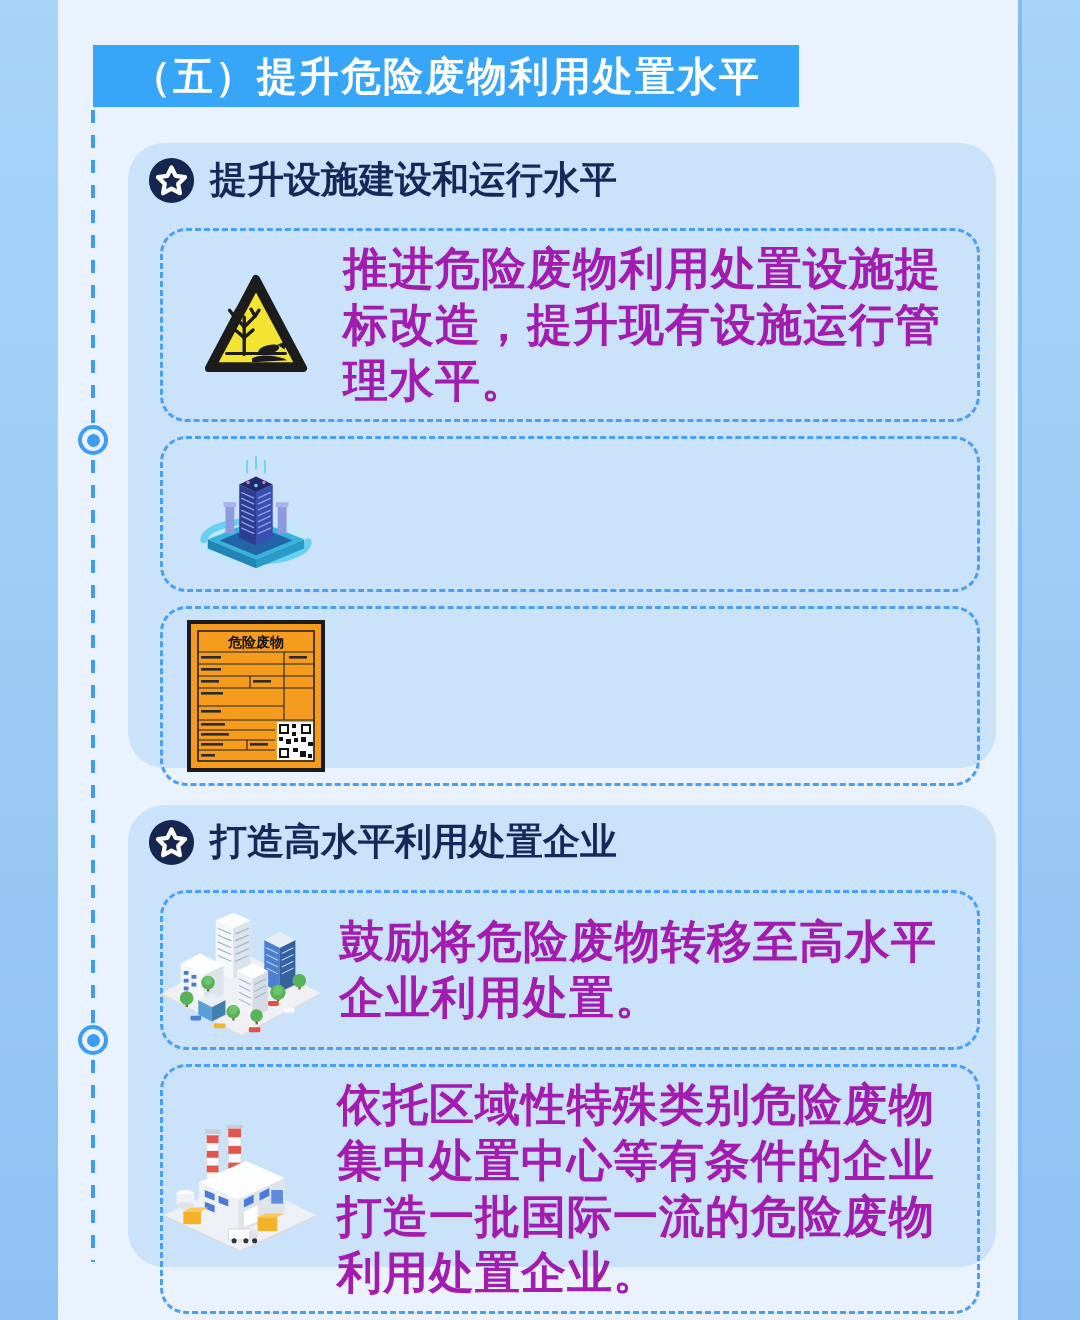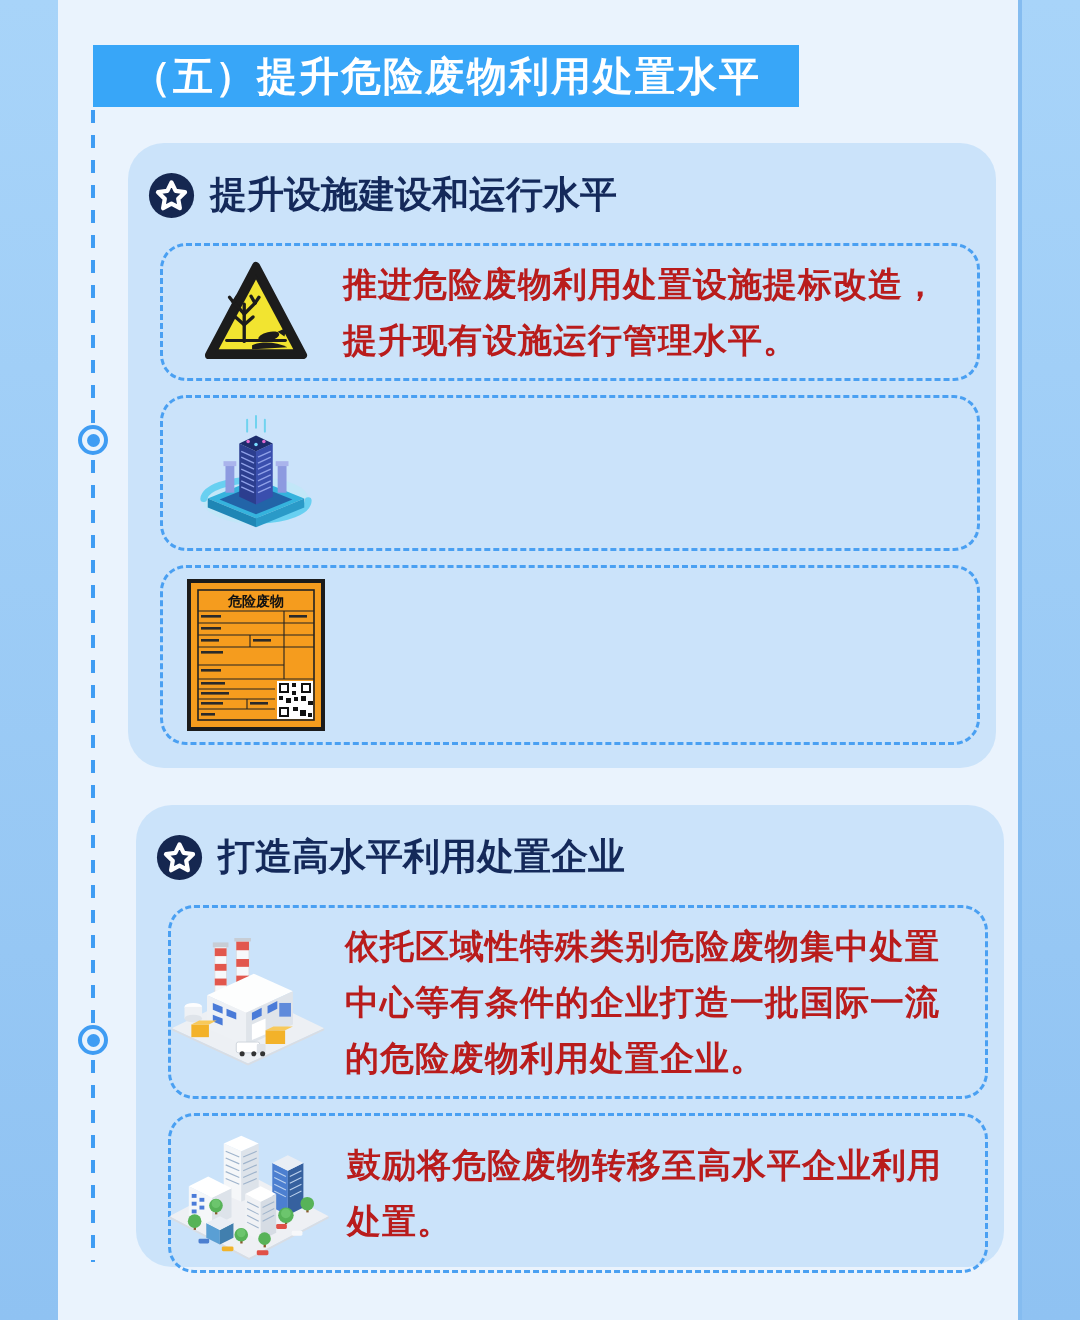--- a/index.html
+++ b/index.html
@@ -28,33 +28,33 @@
   .node::after{
     content:"";position:absolute;left:50%;top:50%;width:13px;height:13px;
     margin:-6.5px 0 0 -6.5px;background:#3f9cf3;border-radius:50%;
   }
   .node-1{top:425px;}
   .node-2{top:1025px;}
   .card{
     position:absolute;left:128px;width:868px;background:#cbe3fa;border-radius:36px;
   }
   .card-1{top:143px;height:625px;}
-  .card-2{top:805px;height:462px;margin-left:8px;}
-  .sec-head{display:flex;align-items:center;gap:15px;padding:27px 0 0 20px;}
+  .card-2{top:805px;height:462px;}
+  .sec-head{display:flex;align-items:center;gap:15px;padding:12px 0 0 20px;}
   .star-badge{width:47px;height:47px;flex:0 0 auto;}
   .sec-title{font-size:37px;font-weight:bold;color:#14295a;}
   .boxes{margin:23px 16px 0 32px;display:flex;flex-direction:column;gap:14px;}
   .ibox{
     box-sizing:border-box;border:3px dashed #4aa0f2;border-radius:26px;
     display:flex;align-items:center;padding:10px 18px;background:transparent;
   }
   .icon-cell{flex:0 0 150px;display:flex;justify-content:center;}
   .icon-cell.pop{flex-basis:170px;margin-left:-26px;}
   .txt{
-    flex:1;font-size:34px;line-height:56px;color:#b91c1c;font-weight:600;
+    flex:1;font-size:45px;line-height:56px;color:#a21caf;font-weight:600;
     padding-left:12px;letter-spacing:1px;
   }
   .h138{min-height:138px}.h134{min-height:134px}.h180{min-height:180px}
   .h182{min-height:182px}.h132{min-height:132px}
 </style>
 </head>
 <body>
 
 <div class="strip strip-left"></div>
 <div class="strip strip-right"></div>
@@ -195,20 +195,93 @@
 <div class="card card-2">
   <div class="sec-head">
     <svg class="star-badge" viewBox="0 0 100 100">
       <circle cx="50" cy="50" r="48" fill="#152750"></circle>
       <path d="M50 22 L58.8 40.2 L78.8 43 L64.3 57.2 L67.8 77 L50 67.4 L32.2 77 L35.7 57.2 L21.2 43 L41.2 40.2 Z" fill="#152750" stroke="#ffffff" stroke-width="9" stroke-linejoin="round"></path>
     </svg>
     <span class="sec-title">打造高水平利用处置企业</span>
   </div>
 
   <div class="boxes">
+
+    <div class="ibox h132">
+      <span class="icon-cell pop">
+        <svg width="172" height="134" viewBox="0 0 176 138">
+          <polygon points="88,50 170,93 88,136 6,93" fill="#eef0f4"></polygon>
+          <polygon points="6,93 88,136 88,138 6,95" fill="#d8dde4"></polygon>
+          <polygon points="88,136 170,93 170,95 88,138" fill="#d8dde4"></polygon>
+
+          <polygon points="62,18 80,26 80,78 62,70" fill="#f5f7f9"></polygon>
+          <polygon points="80,26 98,18 98,70 80,78" fill="#dde3ea"></polygon>
+          <polygon points="62,18 80,10 98,18 80,26" fill="#ffffff"></polygon>
+          <g stroke="#9fb4cc" stroke-width="1.2">
+              <path d="M64 26 L78 32 M64 33 L78 39 M64 40 L78 46 M64 47 L78 53 M64 54 L78 60 M82 32 L96 26 M82 39 L96 33 M82 46 L96 40 M82 53 L96 47 M82 60 L96 54"></path>
+            </g>
+
+          <polygon points="112,38 128,46 128,92 112,84" fill="#4c7fd0"></polygon>
+          <polygon points="128,46 144,38 144,84 128,92" fill="#36619f"></polygon>
+          <polygon points="112,38 128,30 144,38 128,46" fill="#e9eef5"></polygon>
+          <g stroke="#bcd2ee" stroke-width="1.1">
+              <path d="M114 46 L126 52 M114 53 L126 59 M114 60 L126 66 M114 67 L126 73 M130 52 L142 46 M130 59 L142 53 M130 66 L142 60 M130 73 L142 67"></path>
+            </g>
+
+          <polygon points="26,62 50,74 50,104 26,92" fill="#f5f7f9"></polygon>
+          <polygon points="50,74 70,64 70,94 50,104" fill="#dde3ea"></polygon>
+          <polygon points="26,62 46,52 70,64 50,74" fill="#ffffff"></polygon>
+          <g fill="#4a7bd8">
+              <rect x="29" y="70" width="5" height="4"></rect>
+              <rect x="37" y="74" width="5" height="4"></rect>
+              <rect x="29" y="78" width="5" height="4"></rect>
+              <rect x="37" y="82" width="5" height="4"></rect>
+              <rect x="29" y="86" width="5" height="4"></rect>
+            </g>
+
+          <polygon points="84,70 100,78 100,118 84,110" fill="#f0f2f5"></polygon>
+          <polygon points="100,78 116,70 116,110 100,118" fill="#d6dce4"></polygon>
+          <polygon points="84,70 100,62 116,70 100,78" fill="#ffffff"></polygon>
+          <g stroke="#9fb4cc" stroke-width="1.1">
+              <path d="M86 78 L98 84 M86 85 L98 91 M86 92 L98 98 M86 99 L98 105 M102 84 L114 78 M102 91 L114 85 M102 98 L114 92"></path>
+            </g>
+
+          <polygon points="44,100 58,107 58,122 44,115" fill="#5a9fd4"></polygon>
+          <polygon points="58,107 72,100 72,115 58,122" fill="#417fae"></polygon>
+          <polygon points="44,100 58,93 72,100 58,107" fill="#e9eef5"></polygon>
+
+          <g>
+            <rect x="53" y="86" width="2.4" height="5" fill="#8a5a2b"></rect>
+              <circle cx="54" cy="82" r="7" fill="#57b358"></circle>
+              <circle cx="54" cy="80" r="4.5" fill="#6cc56d"></circle>
+            <rect x="125" y="96" width="2.4" height="5" fill="#8a5a2b"></rect>
+              <circle cx="126" cy="92" r="8" fill="#57b358"></circle>
+              <circle cx="126" cy="90" r="5" fill="#6cc56d"></circle>
+            <rect x="147" y="84" width="2.4" height="5" fill="#8a5a2b"></rect>
+              <circle cx="148" cy="80" r="7" fill="#57b358"></circle>
+            <rect x="31" y="102" width="2.4" height="5" fill="#8a5a2b"></rect>
+              <circle cx="32" cy="98" r="7" fill="#57b358"></circle>
+            <rect x="79" y="116" width="2.4" height="5" fill="#8a5a2b"></rect>
+              <circle cx="80" cy="112" r="7" fill="#57b358"></circle>
+              <circle cx="80" cy="110" r="4.5" fill="#6cc56d"></circle>
+            <rect x="103" y="120" width="2.4" height="5" fill="#8a5a2b"></rect>
+              <circle cx="104" cy="116" r="6.5" fill="#57b358"></circle>
+          </g>
+
+          <g>
+            <rect x="116" y="101" width="11" height="5" rx="1.5" fill="#e05047"></rect>
+            <rect x="60" y="124" width="12" height="5" rx="1.5" fill="#f1b32a"></rect>
+            <rect x="96" y="128" width="12" height="5" rx="1.5" fill="#e05047"></rect>
+            <rect x="132" y="108" width="11" height="5" rx="1.5" fill="#f7f8fa"></rect>
+            <rect x="36" y="116" width="11" height="5" rx="1.5" fill="#4c7fd0"></rect>
+          </g>
+        </svg>
+      </span>
+      <span class="txt">鼓励将危险废物转移至高水平企业利用处置。</span>
+    </div>
 
     <div class="ibox h182">
       <span class="icon-cell pop">
         <svg width="168" height="128" viewBox="0 0 172 130">
           <polygon points="86,54 164,92 86,128 8,92" fill="#edf0f4"></polygon>
           <polygon points="8,92 86,128 86,130 8,94" fill="#d8dde4"></polygon>
           <polygon points="86,128 164,92 164,94 86,130" fill="#d8dde4"></polygon>
           <rect x="52" y="8" width="12" height="54" fill="#f7f8fa" stroke="#d9dde3" stroke-width="1"></rect>
           <rect x="52" y="10" width="12" height="8" fill="#e2574d"></rect>
           <rect x="52" y="26" width="12" height="7" fill="#e2574d"></rect>
@@ -241,87 +314,14 @@
           <rect x="74" y="106" width="24" height="11" rx="2" fill="#ffffff" stroke="#cfd5dc" stroke-width="1"></rect>
           <rect x="95" y="108" width="9" height="9" rx="1" fill="#dfe3e9"></rect>
           <circle cx="80" cy="118" r="2.6" fill="#333333"></circle>
             <circle cx="92" cy="118" r="2.6" fill="#333333"></circle>
             <circle cx="101" cy="118" r="2.6" fill="#333333"></circle>
         </svg>
       </span>
       <span class="txt">依托区域性特殊类别危险废物集中处置中心等有条件的企业打造一批国际一流的危险废物利用处置企业。</span>
     </div>
 
-    <div class="ibox h132">
-      <span class="icon-cell pop">
-        <svg width="172" height="134" viewBox="0 0 176 138">
-          <polygon points="88,50 170,93 88,136 6,93" fill="#eef0f4"></polygon>
-          <polygon points="6,93 88,136 88,138 6,95" fill="#d8dde4"></polygon>
-          <polygon points="88,136 170,93 170,95 88,138" fill="#d8dde4"></polygon>
-
-          <polygon points="62,18 80,26 80,78 62,70" fill="#f5f7f9"></polygon>
-          <polygon points="80,26 98,18 98,70 80,78" fill="#dde3ea"></polygon>
-          <polygon points="62,18 80,10 98,18 80,26" fill="#ffffff"></polygon>
-          <g stroke="#9fb4cc" stroke-width="1.2">
-              <path d="M64 26 L78 32 M64 33 L78 39 M64 40 L78 46 M64 47 L78 53 M64 54 L78 60 M82 32 L96 26 M82 39 L96 33 M82 46 L96 40 M82 53 L96 47 M82 60 L96 54"></path>
-            </g>
-
-          <polygon points="112,38 128,46 128,92 112,84" fill="#4c7fd0"></polygon>
-          <polygon points="128,46 144,38 144,84 128,92" fill="#36619f"></polygon>
-          <polygon points="112,38 128,30 144,38 128,46" fill="#e9eef5"></polygon>
-          <g stroke="#bcd2ee" stroke-width="1.1">
-              <path d="M114 46 L126 52 M114 53 L126 59 M114 60 L126 66 M114 67 L126 73 M130 52 L142 46 M130 59 L142 53 M130 66 L142 60 M130 73 L142 67"></path>
-            </g>
-
-          <polygon points="26,62 50,74 50,104 26,92" fill="#f5f7f9"></polygon>
-          <polygon points="50,74 70,64 70,94 50,104" fill="#dde3ea"></polygon>
-          <polygon points="26,62 46,52 70,64 50,74" fill="#ffffff"></polygon>
-          <g fill="#4a7bd8">
-              <rect x="29" y="70" width="5" height="4"></rect>
-              <rect x="37" y="74" width="5" height="4"></rect>
-              <rect x="29" y="78" width="5" height="4"></rect>
-              <rect x="37" y="82" width="5" height="4"></rect>
-              <rect x="29" y="86" width="5" height="4"></rect>
-            </g>
-
-          <polygon points="84,70 100,78 100,118 84,110" fill="#f0f2f5"></polygon>
-          <polygon points="100,78 116,70 116,110 100,118" fill="#d6dce4"></polygon>
-          <polygon points="84,70 100,62 116,70 100,78" fill="#ffffff"></polygon>
-          <g stroke="#9fb4cc" stroke-width="1.1">
-              <path d="M86 78 L98 84 M86 85 L98 91 M86 92 L98 98 M86 99 L98 105 M102 84 L114 78 M102 91 L114 85 M102 98 L114 92"></path>
-            </g>
-
-          <polygon points="44,100 58,107 58,122 44,115" fill="#5a9fd4"></polygon>
-          <polygon points="58,107 72,100 72,115 58,122" fill="#417fae"></polygon>
-          <polygon points="44,100 58,93 72,100 58,107" fill="#e9eef5"></polygon>
-
-          <g>
-            <rect x="53" y="86" width="2.4" height="5" fill="#8a5a2b"></rect>
-              <circle cx="54" cy="82" r="7" fill="#57b358"></circle>
-              <circle cx="54" cy="80" r="4.5" fill="#6cc56d"></circle>
-            <rect x="125" y="96" width="2.4" height="5" fill="#8a5a2b"></rect>
-              <circle cx="126" cy="92" r="8" fill="#57b358"></circle>
-              <circle cx="126" cy="90" r="5" fill="#6cc56d"></circle>
-            <rect x="147" y="84" width="2.4" height="5" fill="#8a5a2b"></rect>
-              <circle cx="148" cy="80" r="7" fill="#57b358"></circle>
-            <rect x="31" y="102" width="2.4" height="5" fill="#8a5a2b"></rect>
-              <circle cx="32" cy="98" r="7" fill="#57b358"></circle>
-            <rect x="79" y="116" width="2.4" height="5" fill="#8a5a2b"></rect>
-              <circle cx="80" cy="112" r="7" fill="#57b358"></circle>
-              <circle cx="80" cy="110" r="4.5" fill="#6cc56d"></circle>
-            <rect x="103" y="120" width="2.4" height="5" fill="#8a5a2b"></rect>
-              <circle cx="104" cy="116" r="6.5" fill="#57b358"></circle>
-          </g>
-
-          <g>
-            <rect x="116" y="101" width="11" height="5" rx="1.5" fill="#e05047"></rect>
-            <rect x="60" y="124" width="12" height="5" rx="1.5" fill="#f1b32a"></rect>
-            <rect x="96" y="128" width="12" height="5" rx="1.5" fill="#e05047"></rect>
-            <rect x="132" y="108" width="11" height="5" rx="1.5" fill="#f7f8fa"></rect>
-            <rect x="36" y="116" width="11" height="5" rx="1.5" fill="#4c7fd0"></rect>
-          </g>
-        </svg>
-      </span>
-      <span class="txt">鼓励将危险废物转移至高水平企业利用处置。</span>
-    </div>
-
   </div>
 </div>
 
 </body></html>

